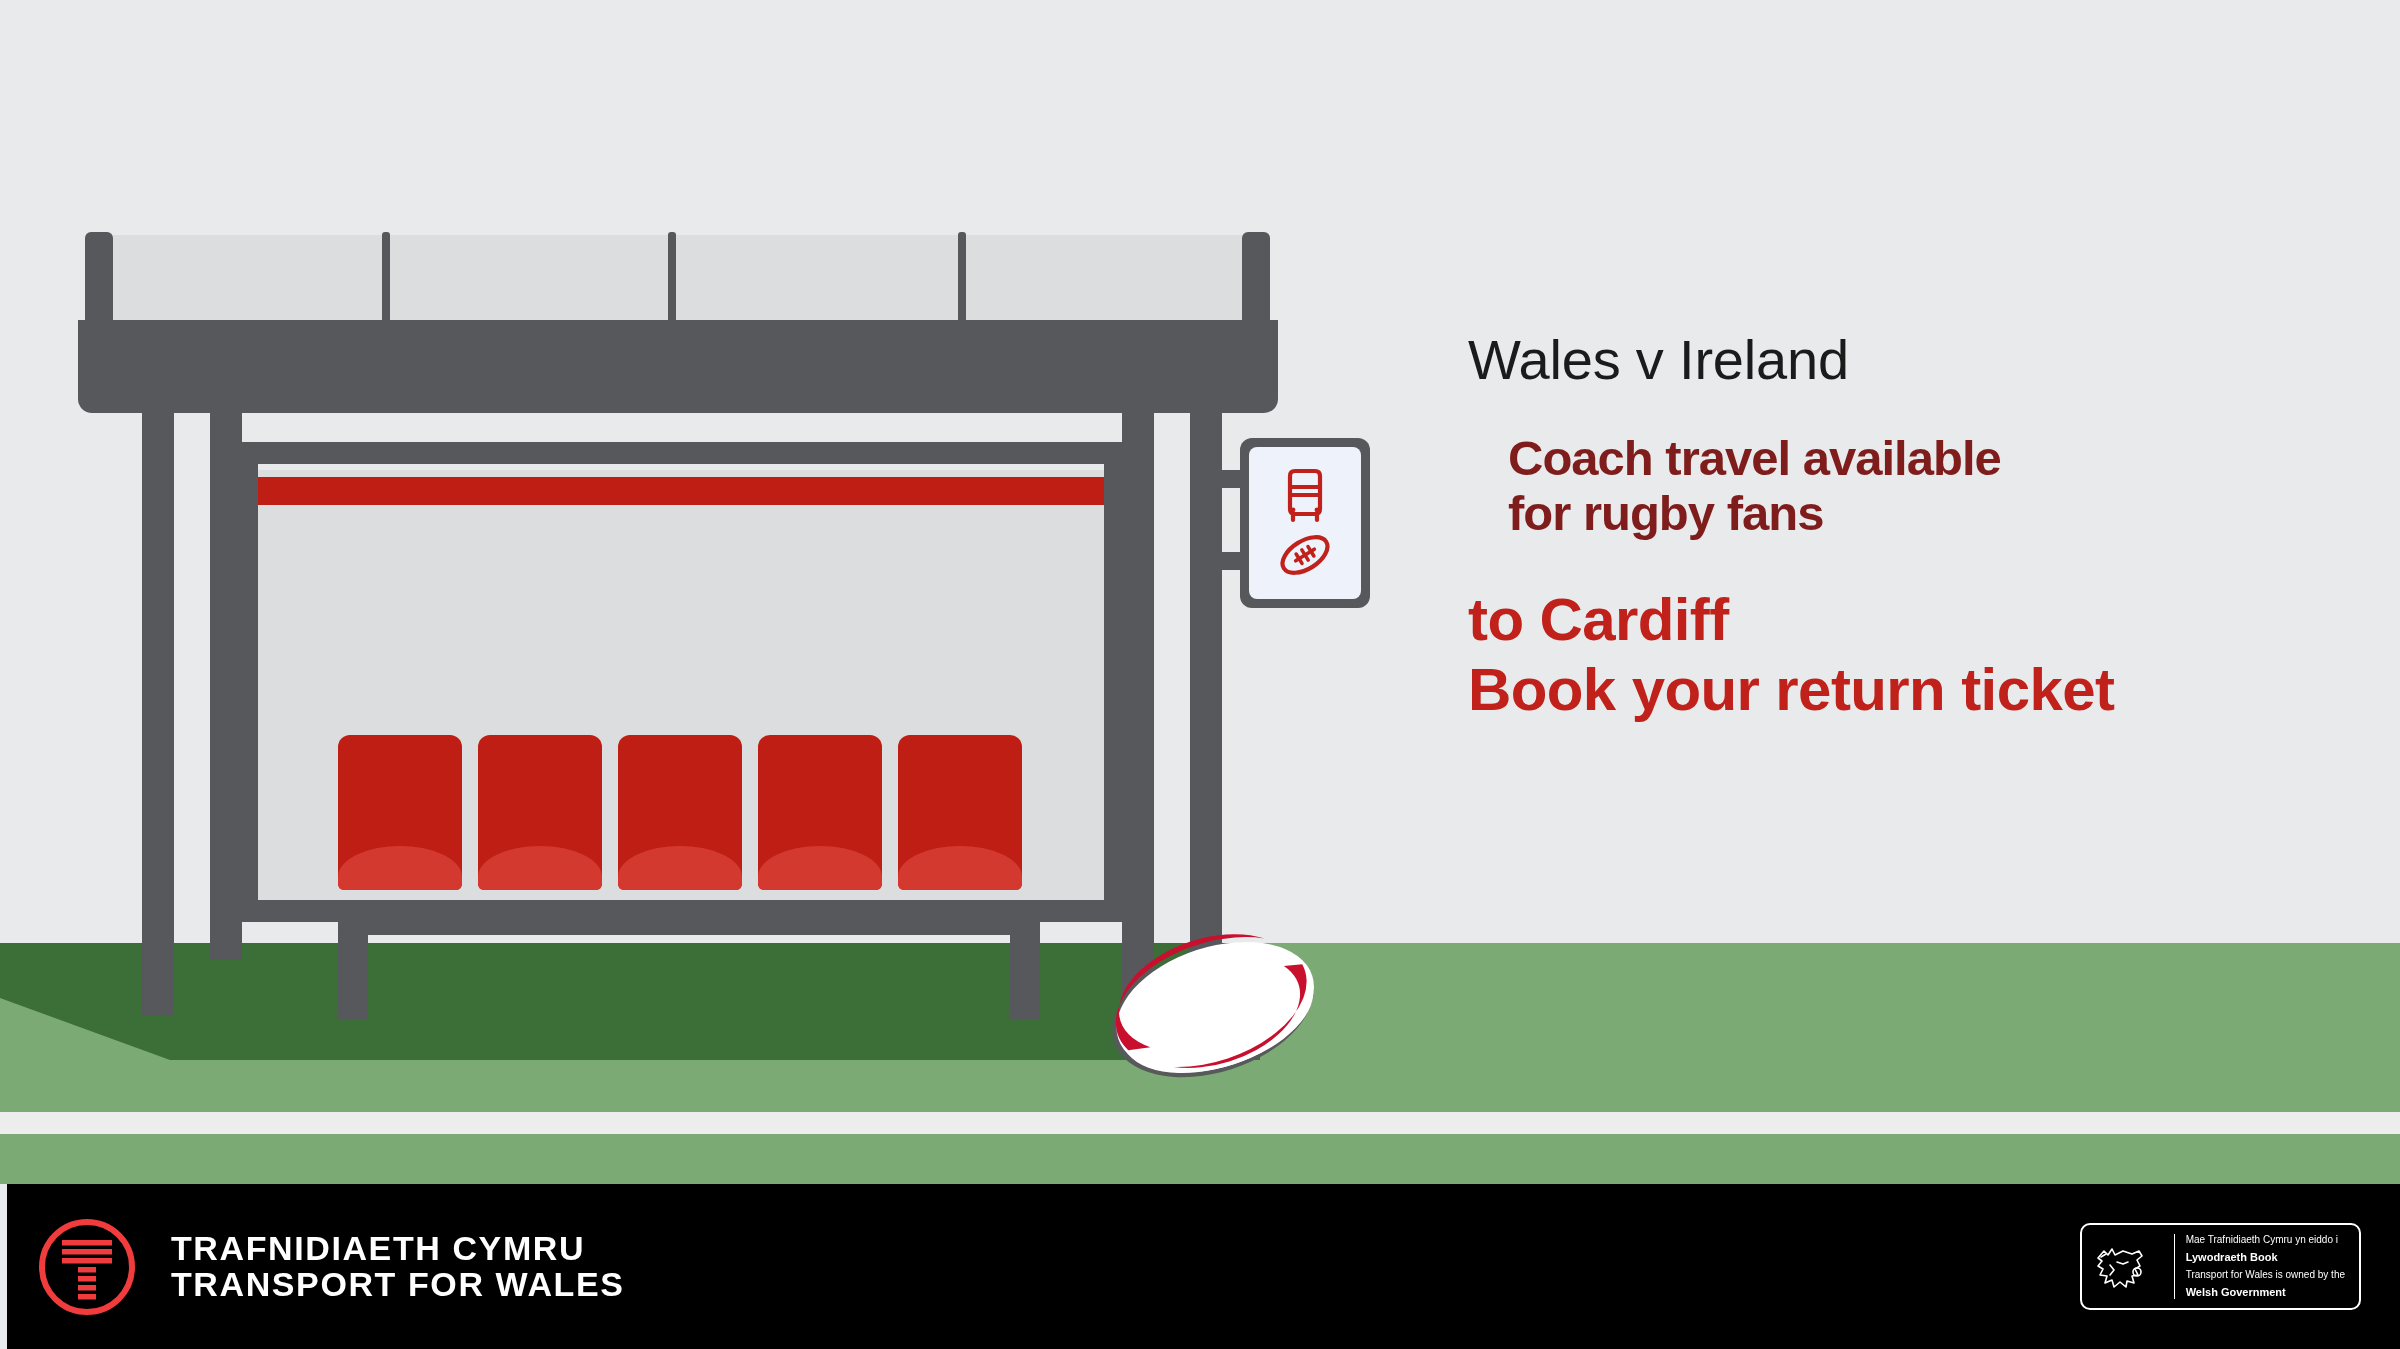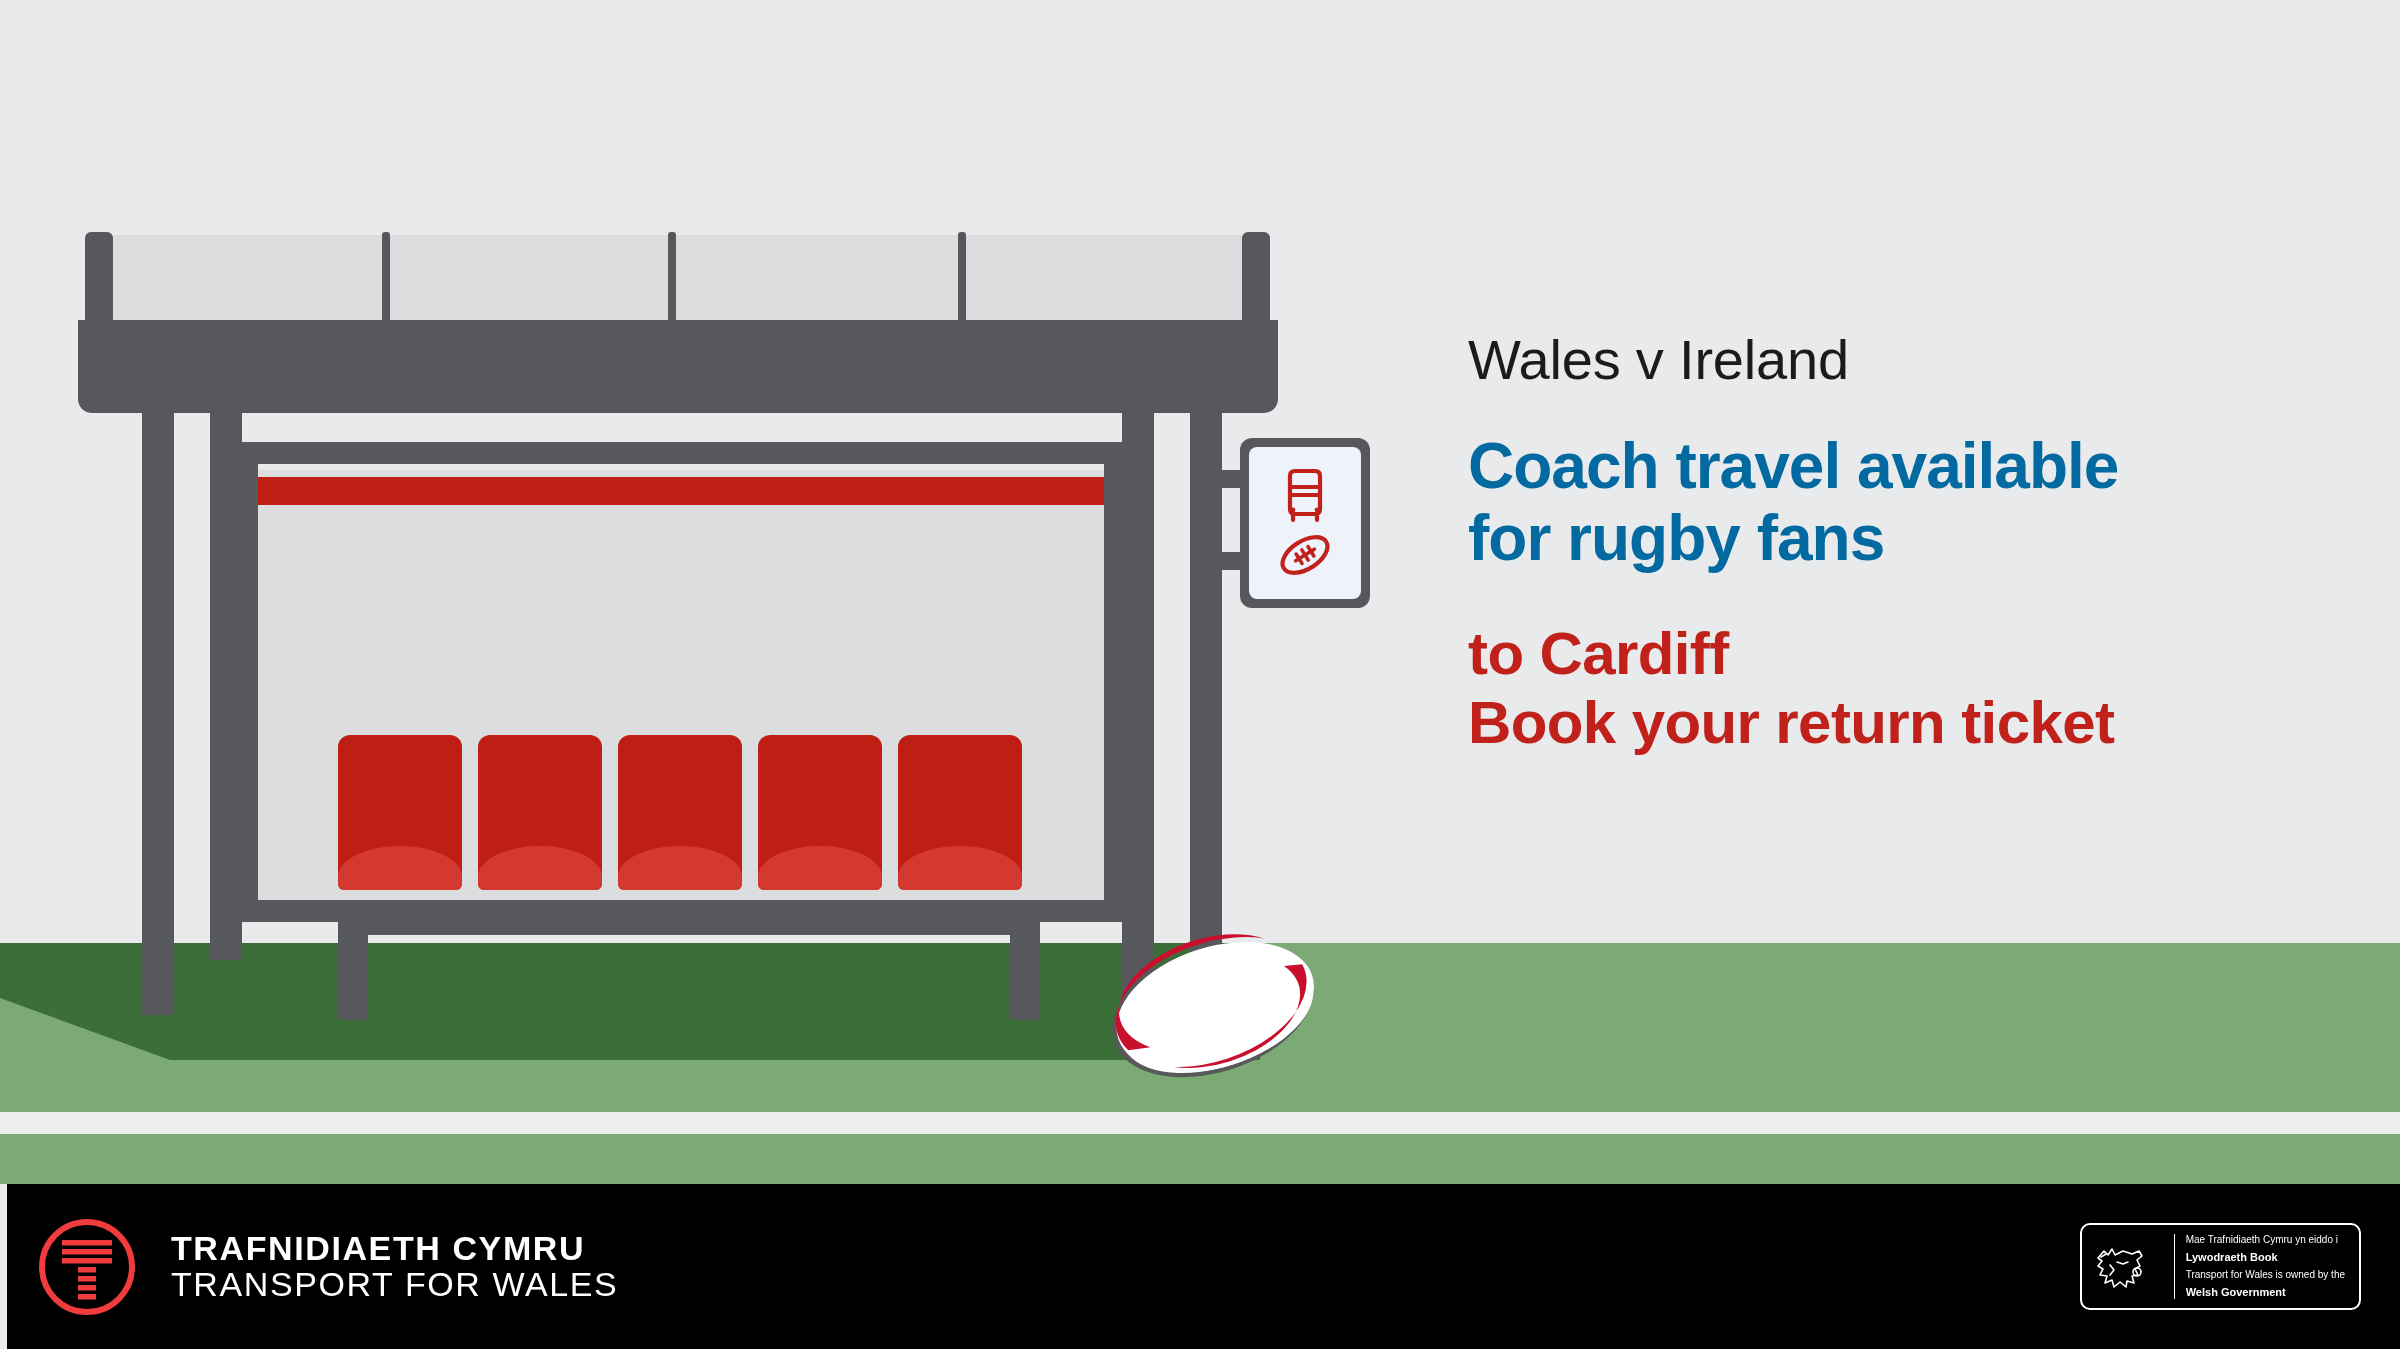--- a/index.html
+++ b/index.html
@@ -149,42 +149,43 @@
   
   .copy {
     position:absolute; left:1468px; top:330px; width:880px;
   }
   .kicker {
     font-size:56px; font-weight:400; color:#1B1B1B;
     line-height:1.06; letter-spacing:-0.2px;
     margin-bottom:42px;
   }
   .headline {
-    font-size:64px; font-weight:700; color:#0369a1;
+    font-size:49px; font-weight:700; color:#7f1d1d;
     line-height:1.12; letter-spacing:-1px;
     margin-bottom:44px;
+    margin-left:40px;
   }
   .subline {
     font-size:60px; font-weight:700; color:#C0211A;
     line-height:1.16; letter-spacing:-0.6px;
   }
 
   
   .footer {
     position:absolute; left:7px; top:1184px; width:2400px; height:165px;
     background:#000;
     display:flex; align-items:center; justify-content:space-between;
   }
   .brand { display:flex; align-items:center; gap:32px; margin-left:28px; }
   .brand-text { display:flex; flex-direction:column; line-height:1.04; }
   .brand-cy {
     color:#FFF; font-size:34px; font-weight:700; letter-spacing:1.6px;
   }
   .brand-en {
-    color:#FFF; font-size:34px; font-weight:400; letter-spacing:1.6px;
+    color:#FFF; font-size:34px; font-weight:700; letter-spacing:1.6px;
   }
 
   .wg-badge {
     margin-right:46px;
     border:2px solid #FFF; border-radius:10px;
     display:flex; align-items:center; gap:24px;
     padding:9px 14px 9px 10px;
   }
   .wg-text { display:flex; flex-direction:column; gap:5px; border-left:1px solid #FFF; padding-left:11px; }
   .wg-line { color:#FFF; font-size:10px; line-height:1.18; white-space:nowrap; }

